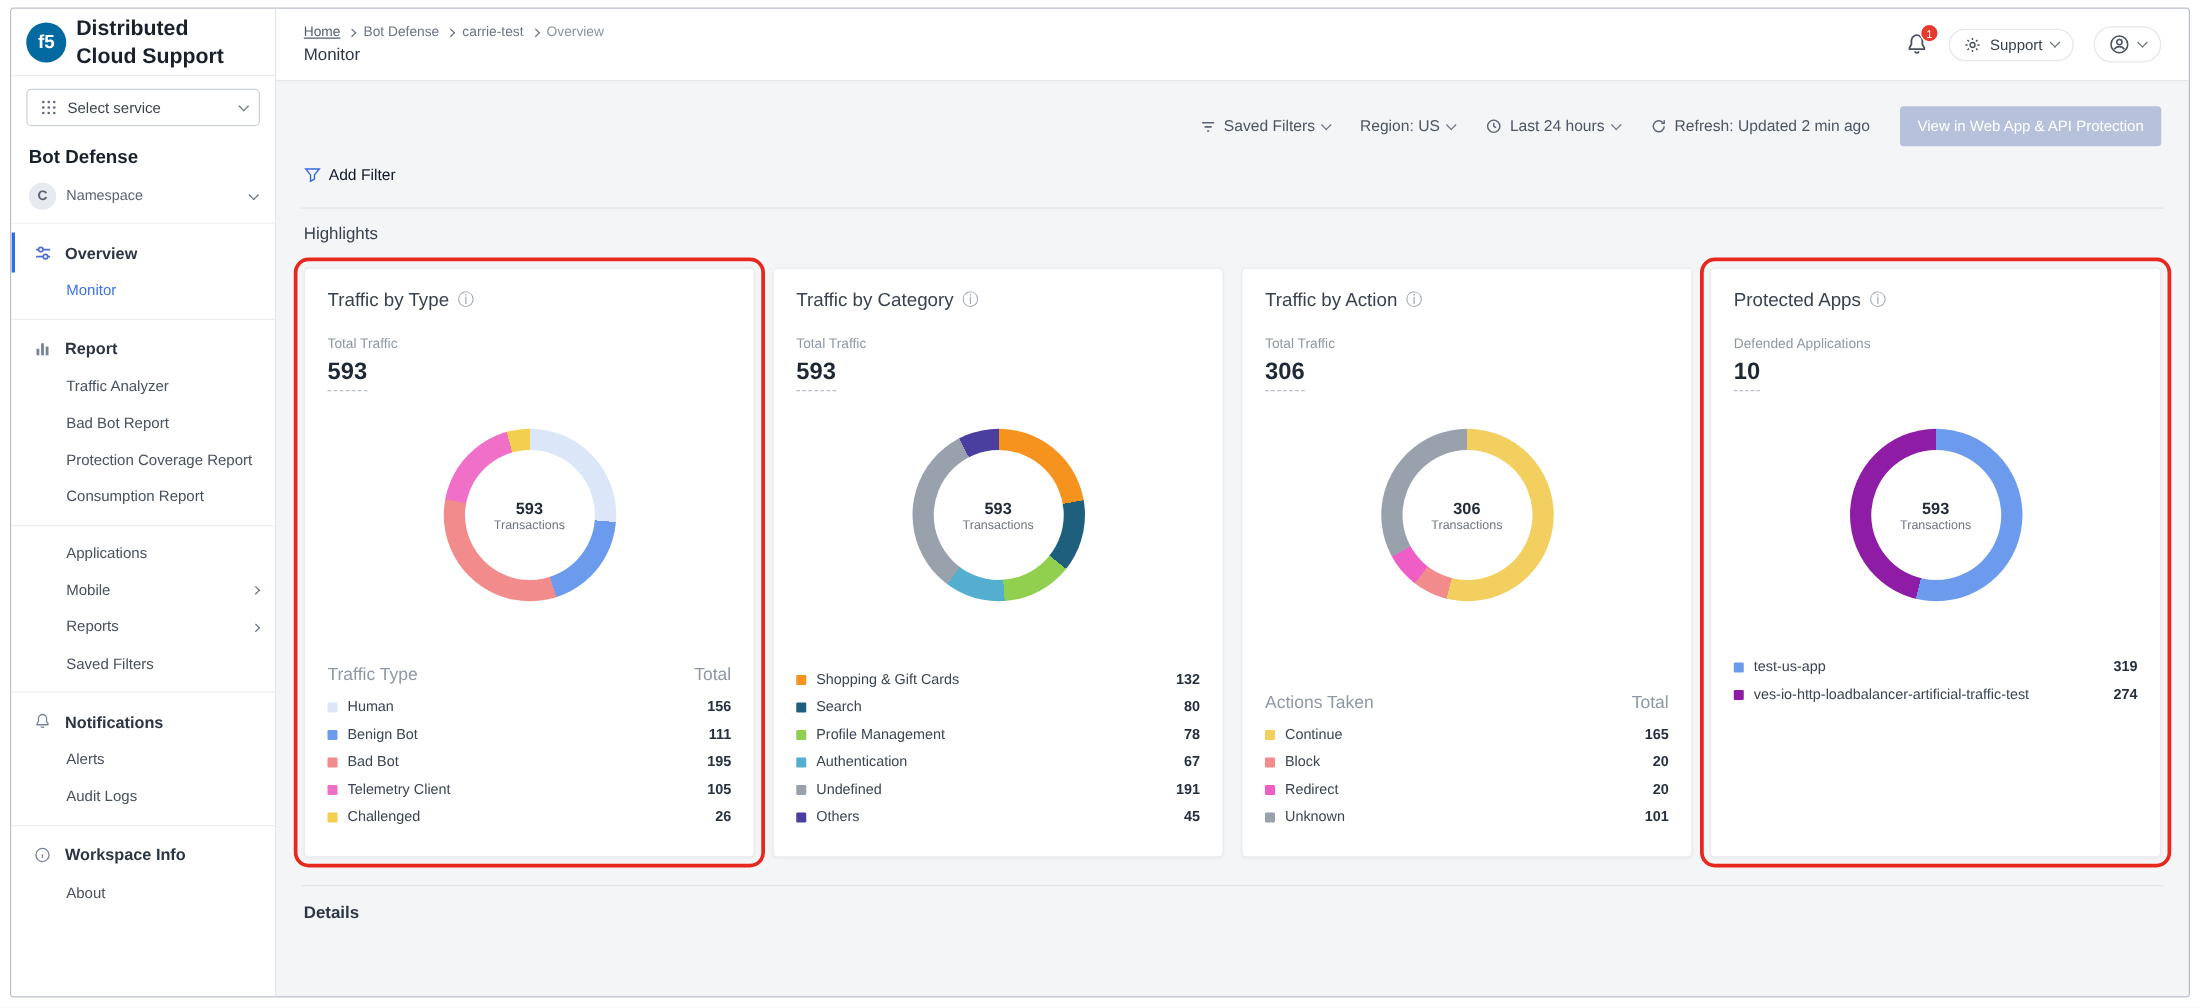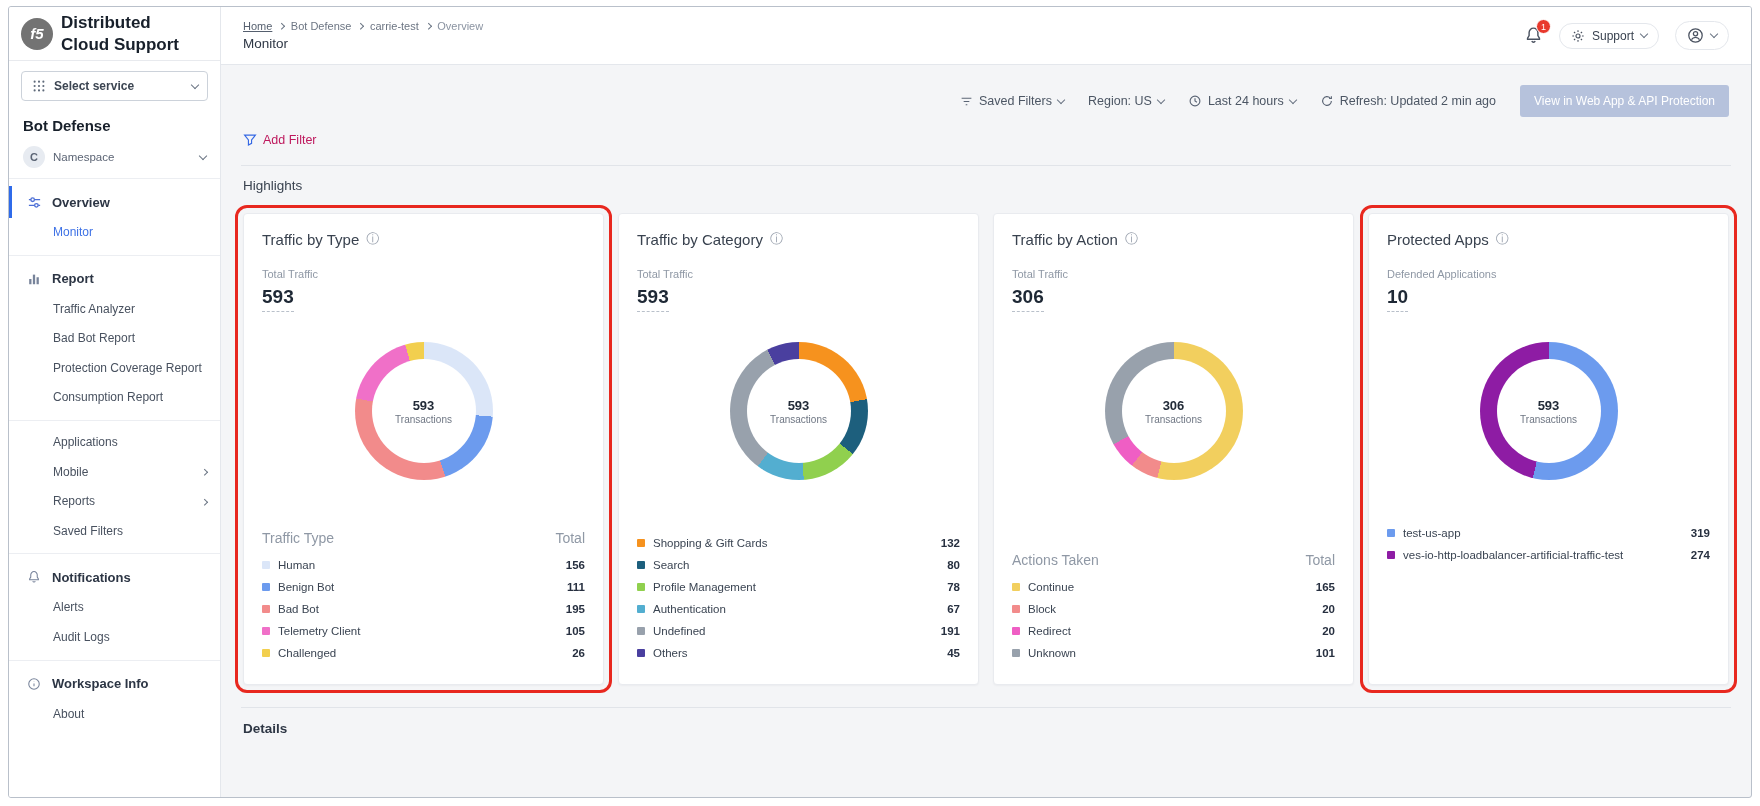--- a/index.html
+++ b/index.html
@@ -2,24 +2,24 @@
 <html><head>
 <meta charset="utf-8">
 <style>
   html,body{margin:0;padding:0;background:#fff;font-family:"Liberation Sans","DejaVu Sans",sans-serif;}
   *{box-sizing:border-box;}
   .page{width:1744px;height:792px;margin:6px auto;border:1px solid #b9c0ca;border-radius:3px;display:flex;overflow:hidden;background:#f4f5f7;}
 
   
   .sidebar{width:212px;background:#fff;border-right:1px solid #e4e7ec;flex-shrink:0;display:flex;flex-direction:column;overflow:hidden;}
   .logo-row{display:flex;align-items:center;gap:8px;padding:10px 12px;border-bottom:1px solid #e8eaee;height:54px;}
-  .f5{width:32px;height:32px;border-radius:50%;background:#737373;color:#fff;font-weight:700;font-style:italic;font-size:15px;display:flex;align-items:center;justify-content:center;flex-shrink:0;}
+  .f5{width:32px;height:32px;border-radius:50%;background:#0369a1;color:#fff;font-weight:700;font-size:15px;display:flex;align-items:center;justify-content:center;flex-shrink:0;}
   .brand-text{font-size:17px;font-weight:700;color:#18202b;line-height:1.25;}
   .select-service{margin:10px 12px 4px;border:1px solid #ccd2da;border-radius:4px;height:30px;display:flex;align-items:center;gap:7px;padding:0 9px;font-size:12px;color:#3c4552;cursor:pointer;}
-  .select-service .grow{flex:1;font-weight:bold;}
+  .select-service .grow{flex:1;}
   .product-title{font-size:15px;font-weight:700;color:#18202b;padding:12px 14px 6px;}
   .ns-row{display:flex;align-items:center;gap:8px;padding:6px 14px 10px;color:#5b6474;font-size:11.5px;cursor:pointer;}
   .ns-avatar{width:22px;height:22px;border-radius:50%;background:#e7ebf1;color:#5b6474;font-size:11px;font-weight:700;display:flex;align-items:center;justify-content:center;}
   .ns-row .grow{flex:1;}
   .nav{flex:1;overflow:hidden;}
   .nav-section{border-top:1px solid #eceef2;padding:7px 0;}
   .nav-item{display:flex;align-items:center;gap:10px;padding:8px 14px;font-size:13px;color:#2c3544;font-weight:600;cursor:pointer;border-left:3px solid transparent;}
   .nav-item.active{border-left:3px solid #2f6bea;}
   .nav-sub{padding:7px 14px 7px 44px;font-size:12px;color:#48515f;cursor:pointer;display:flex;align-items:center;line-height:1.3;}
   .nav-sub.sel{color:#3e72e6;}
@@ -44,21 +44,21 @@
   .bell-wrap{position:relative;cursor:pointer;display:flex;}
   .badge{position:absolute;top:-7px;right:-8px;background:#e8392d;color:#fff;border-radius:50%;min-width:15px;height:15px;font-size:9px;display:flex;align-items:center;justify-content:center;padding:0 3px;border:1.5px solid #fff;}
   .pill{display:flex;align-items:center;gap:7px;border:1px solid #e4e7ec;border-radius:16px;padding:5px 11px;font-size:12px;color:#39424f;cursor:pointer;}
 
   
   .content{flex:1;padding:0 20px;overflow:hidden;display:flex;flex-direction:column;}
   .toolbar{display:flex;align-items:center;justify-content:flex-end;gap:24px;padding:20px 2px 10px;font-size:12.5px;color:#4c5664;}
   .tb-item{display:flex;align-items:center;gap:6px;cursor:pointer;white-space:nowrap;}
   .view-btn{background:#b6c2dc;color:#fff;border:none;border-radius:3px;font-size:12px;padding:9px 14px;cursor:pointer;font-family:inherit;}
   .addfilter-row{padding:6px 2px 14px;}
-  .add-filter{display:inline-flex;align-items:center;gap:6px;color:#be185d;font-size:12.5px;cursor:pointer;}
+  .add-filter{display:inline-flex;align-items:center;gap:6px;color:#0f172a;font-size:12.5px;cursor:pointer;}
   .section-rule{border-top:1px solid #e1e4e9;}
   .section-head{font-size:13.5px;color:#39424f;padding:12px 2px;}
   .cards{display:flex;gap:14px;height:480px;padding:8px 2px 0;}
   .card{flex:1;background:#fff;border:1px solid #e9ebef;border-radius:4px;box-shadow:0 1px 2px rgba(20,30,50,.04);padding:16px 18px 20px;display:flex;flex-direction:column;min-width:0;}
   .card.flag{outline:3px solid #e8281f;outline-offset:5px;}
   .card-title-row{display:flex;align-items:center;gap:7px;}
   .card-title{font-size:15px;color:#39424f;}
   .metric{margin-top:20px;}
   .metric-label{font-size:11px;color:#8f98a5;margin-bottom:6px;}
   .metric-value{font-size:19px;font-weight:700;color:#1e2835;border-bottom:1px dashed #b9c0ca;display:inline-block;padding-bottom:3px;}

